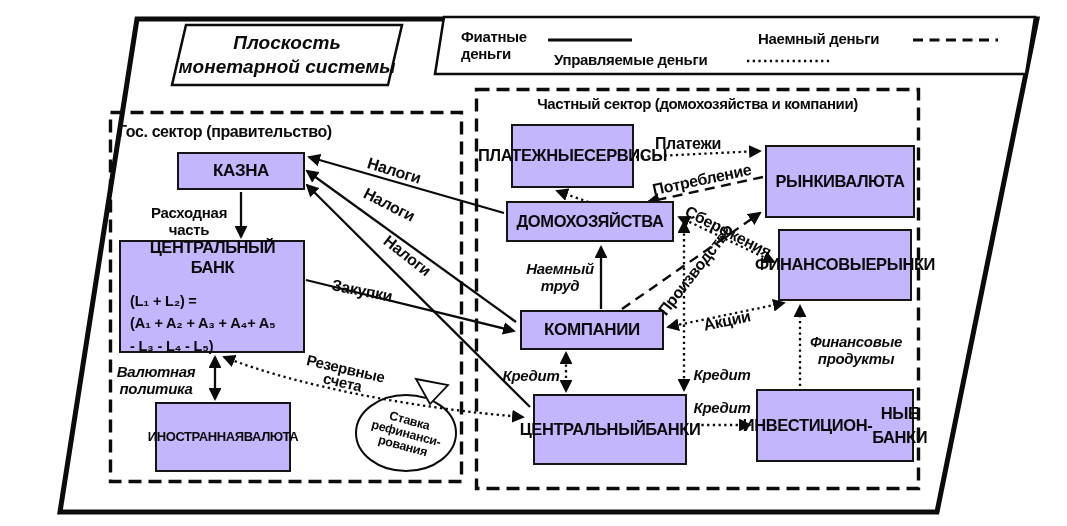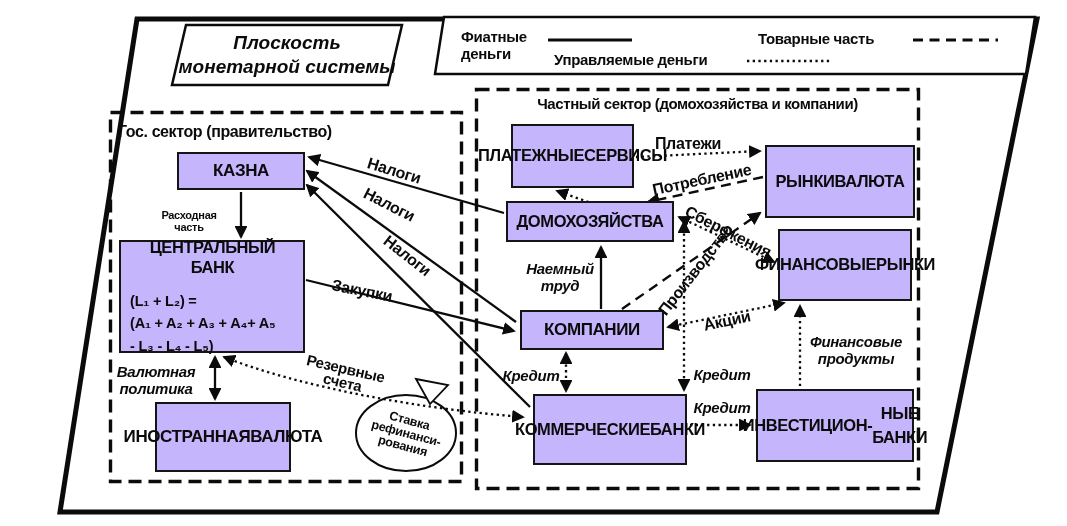--- a/index.html
+++ b/index.html
@@ -88,37 +88,37 @@
   <div class="title-text" style="left:287px;top:55px;">
     <div>Плоскость</div>
     <div>монетарной системы</div>
   </div>
 
   <div class="legtxt" style="left:461px;top:29px;">
     <div>Фиатные</div>
     <div>деньги</div>
   </div>
   <div class="legtxt" style="left:554px;top:52px;">Управляемые деньги</div>
-  <div class="legtxt" style="left:758px;top:31px;">Товарные часть</div>
+  <div class="legtxt" style="left:758px;top:31px;">Наемный деньги</div>
 
   <div class="seclab" style="left:118px;top:117px;font-size:16px;margin-top:6px;">Гос. сектор (правительство)</div>
   <div class="seclab" style="left:476px;top:95px;width:443px;text-align:center;font-size:15px;">Частный сектор (домохозяйства и компании)</div>
 
   <div class="box tight" style="left:177px;top:152px;width:128px;height:38px;font-size:17px;">КАЗНА</div>
 
   <div class="box" style="left:119px;top:240px;width:186px;height:113px;">
     <div class="cb-inner">
       <div class="cb-title">ЦЕНТРАЛЬНЫЙ БАНК</div>
       <div class="cb-f">(L₁ + L₂) =</div>
       <div class="cb-f">(A₁ + A₂ + A₃ + A₄+ A₅</div>
       <div class="cb-f">- L₃ - L₄ - L₅)</div>
     </div>
   </div>
 
-  <div class="box" style="left:155px;top:402px;width:136px;height:70px;font-size:17px;">
+  <div class="box" style="left:155px;top:402px;width:136px;height:70px;font-size:13px;">
     <div>ИНОСТРАННАЯ</div>
     <div>ВАЛЮТА</div>
   </div>
 
   <div class="box" style="left:511px;top:124px;width:123px;height:64px;font-size:16.5px;">
     <div>ПЛАТЕЖНЫЕ</div>
     <div>СЕРВИСЫ</div>
   </div>
 
   <div class="box tight" style="left:506px;top:201px;width:168px;height:41px;font-size:16.5px;">ДОМОХОЗЯЙСТВА</div>
@@ -129,30 +129,30 @@
   </div>
 
   <div class="box" style="left:778px;top:229px;width:134px;height:72px;font-size:16.5px;">
     <div>ФИНАНСОВЫЕ</div>
     <div>РЫНКИ</div>
   </div>
 
   <div class="box tight" style="left:520px;top:310px;width:144px;height:40px;font-size:17px;">КОМПАНИИ</div>
 
   <div class="box" style="left:533px;top:394px;width:154px;height:71px;font-size:16.5px;">
-    <div>КОММЕРЧЕСКИЕ</div>
+    <div>ЦЕНТРАЛЬНЫЙ</div>
     <div>БАНКИ</div>
   </div>
 
   <div class="box" style="left:756px;top:389px;width:158px;height:73px;font-size:16.5px;">
     <div>ИНВЕСТИЦИОН-</div>
     <div>НЫЕ БАНКИ</div>
   </div>
 
-  <div class="lab" style="left:189px;top:221px;font-size:11px;line-height:1.1;">
+  <div class="lab" style="left:189px;top:221px;font-size:15px;line-height:1.1;">
     <div>Расходная</div>
     <div>часть</div>
   </div>
 
   <div class="lab" style="left:394px;top:171px;--r:17deg;font-size:16px;">Налоги</div>
   <div class="lab" style="left:389px;top:205px;--r:27deg;font-size:16px;">Налоги</div>
   <div class="lab" style="left:407px;top:256px;--r:38deg;font-size:16px;">Налоги</div>
   <div class="lab" style="left:362px;top:291px;--r:11deg;font-size:16px;">Закупки</div>
 
   <div class="lab it" style="left:156px;top:380px;font-size:15px;line-height:1.15;">

